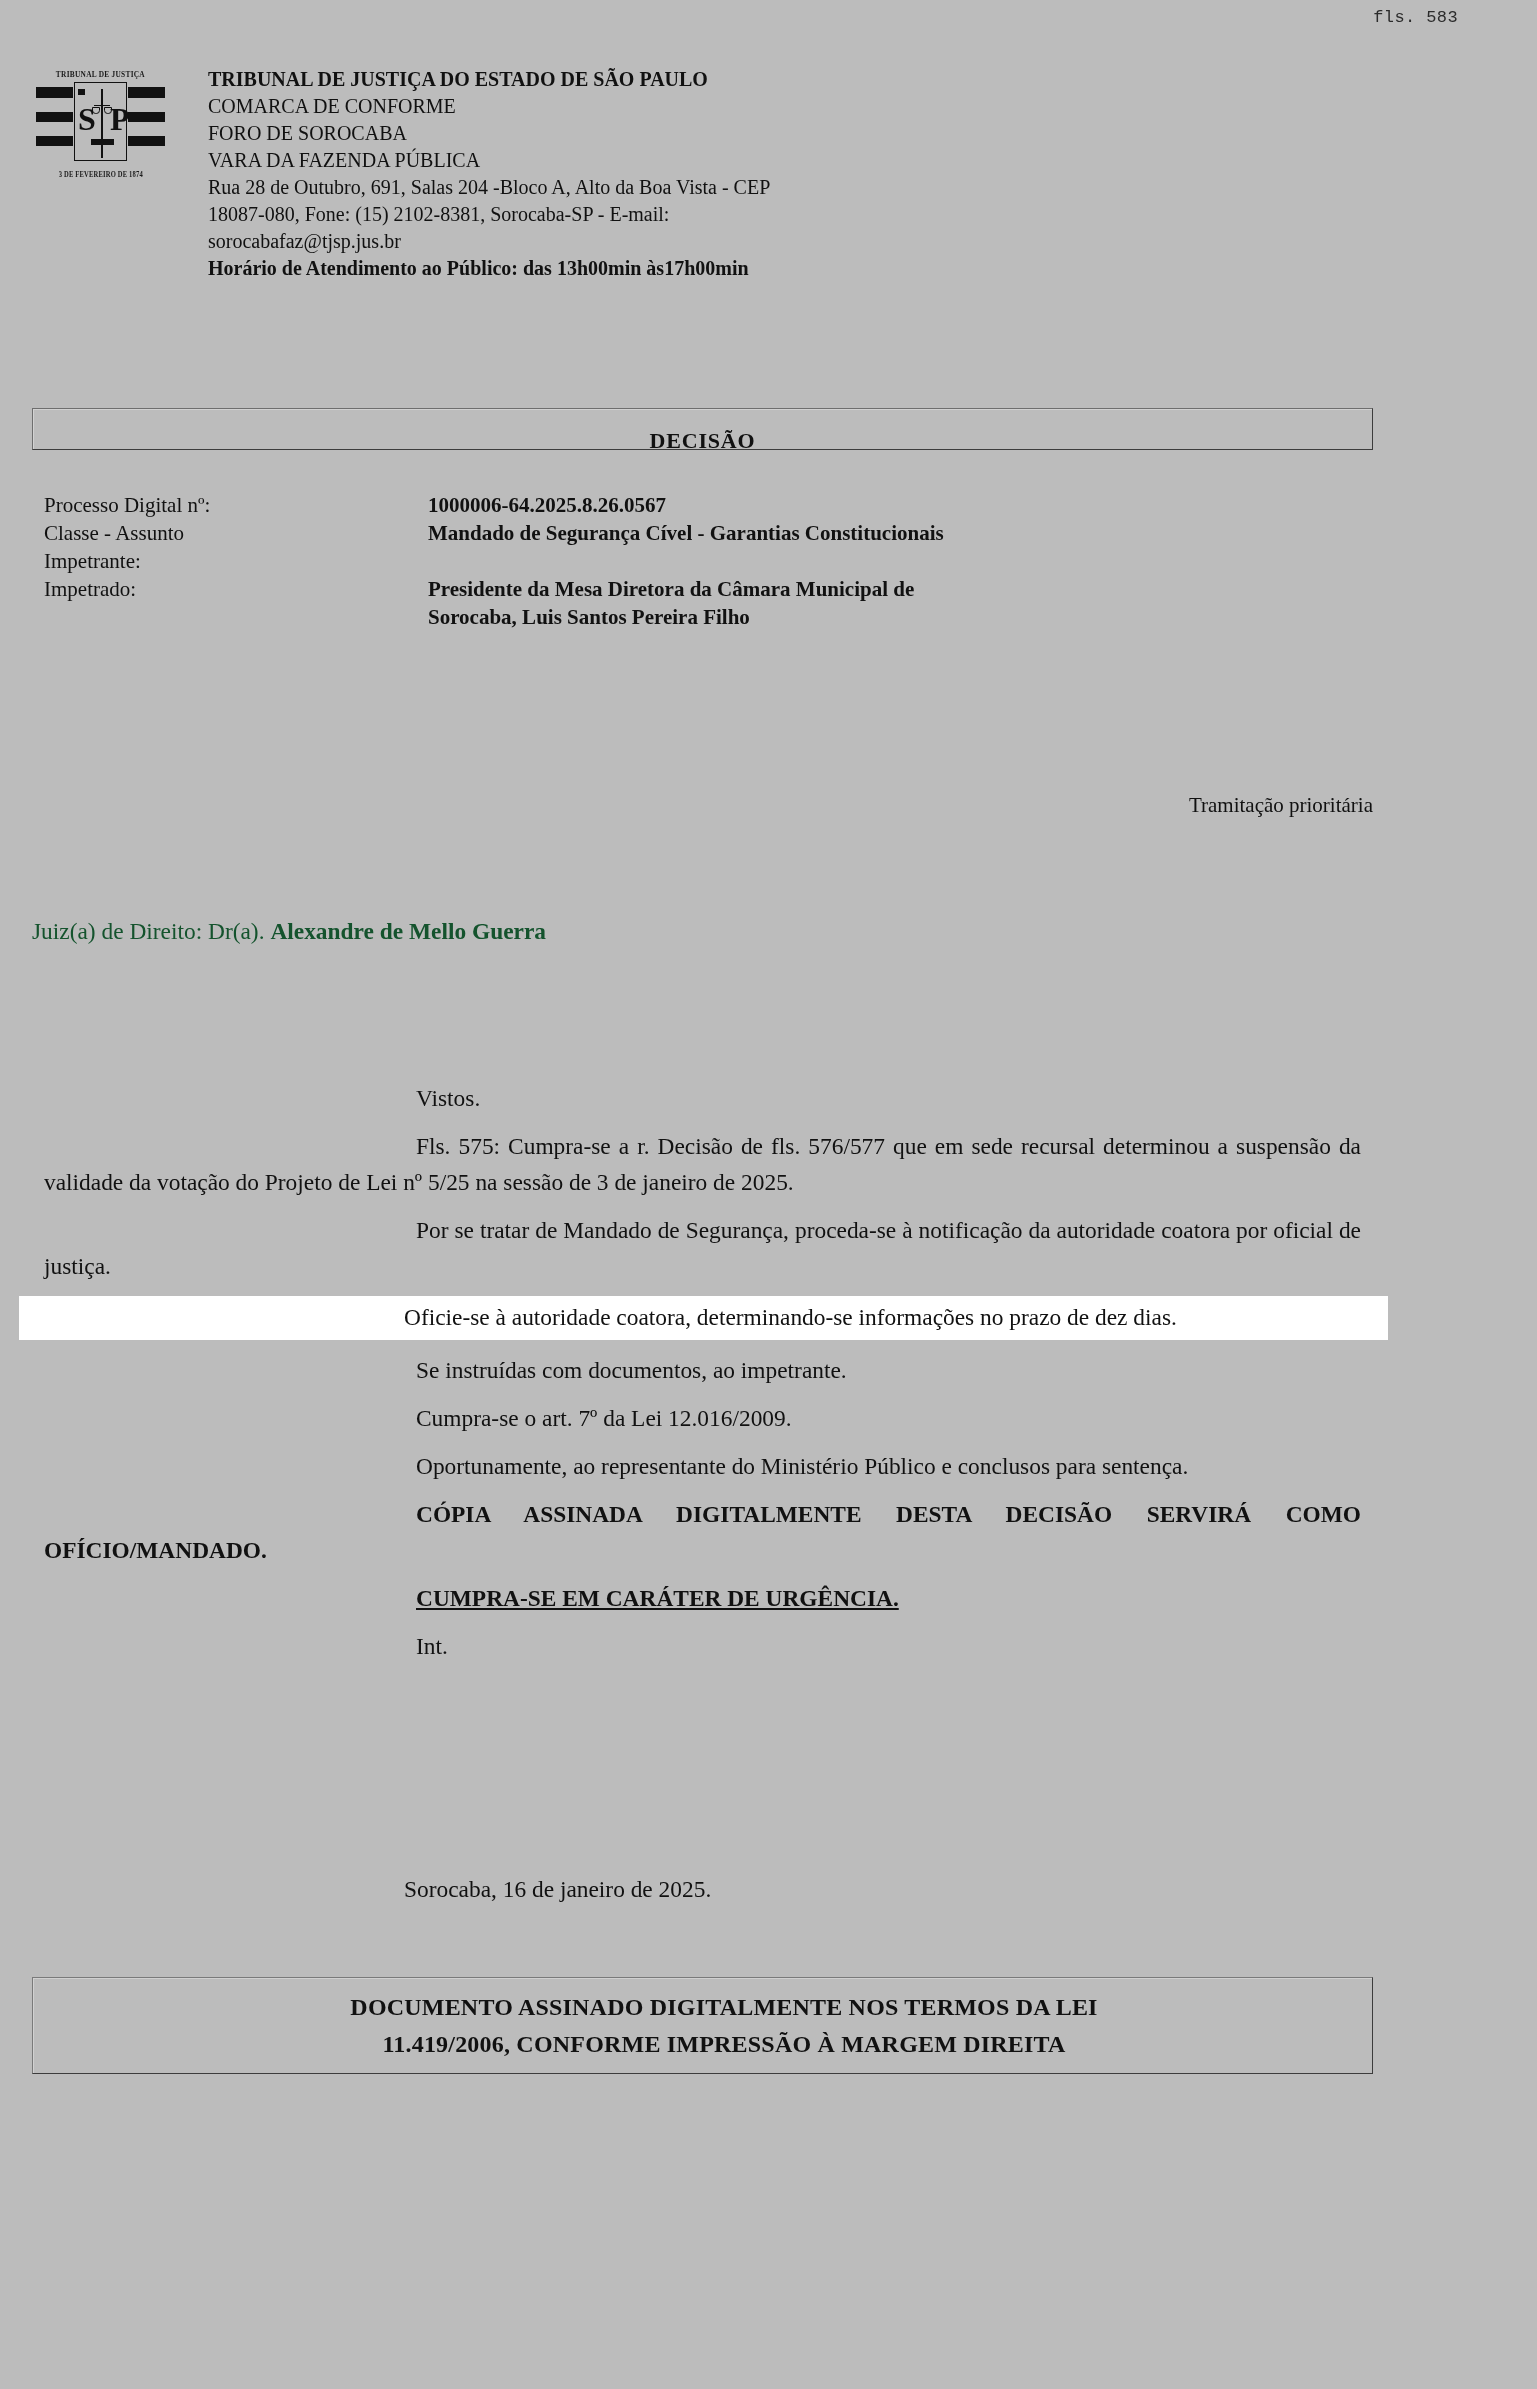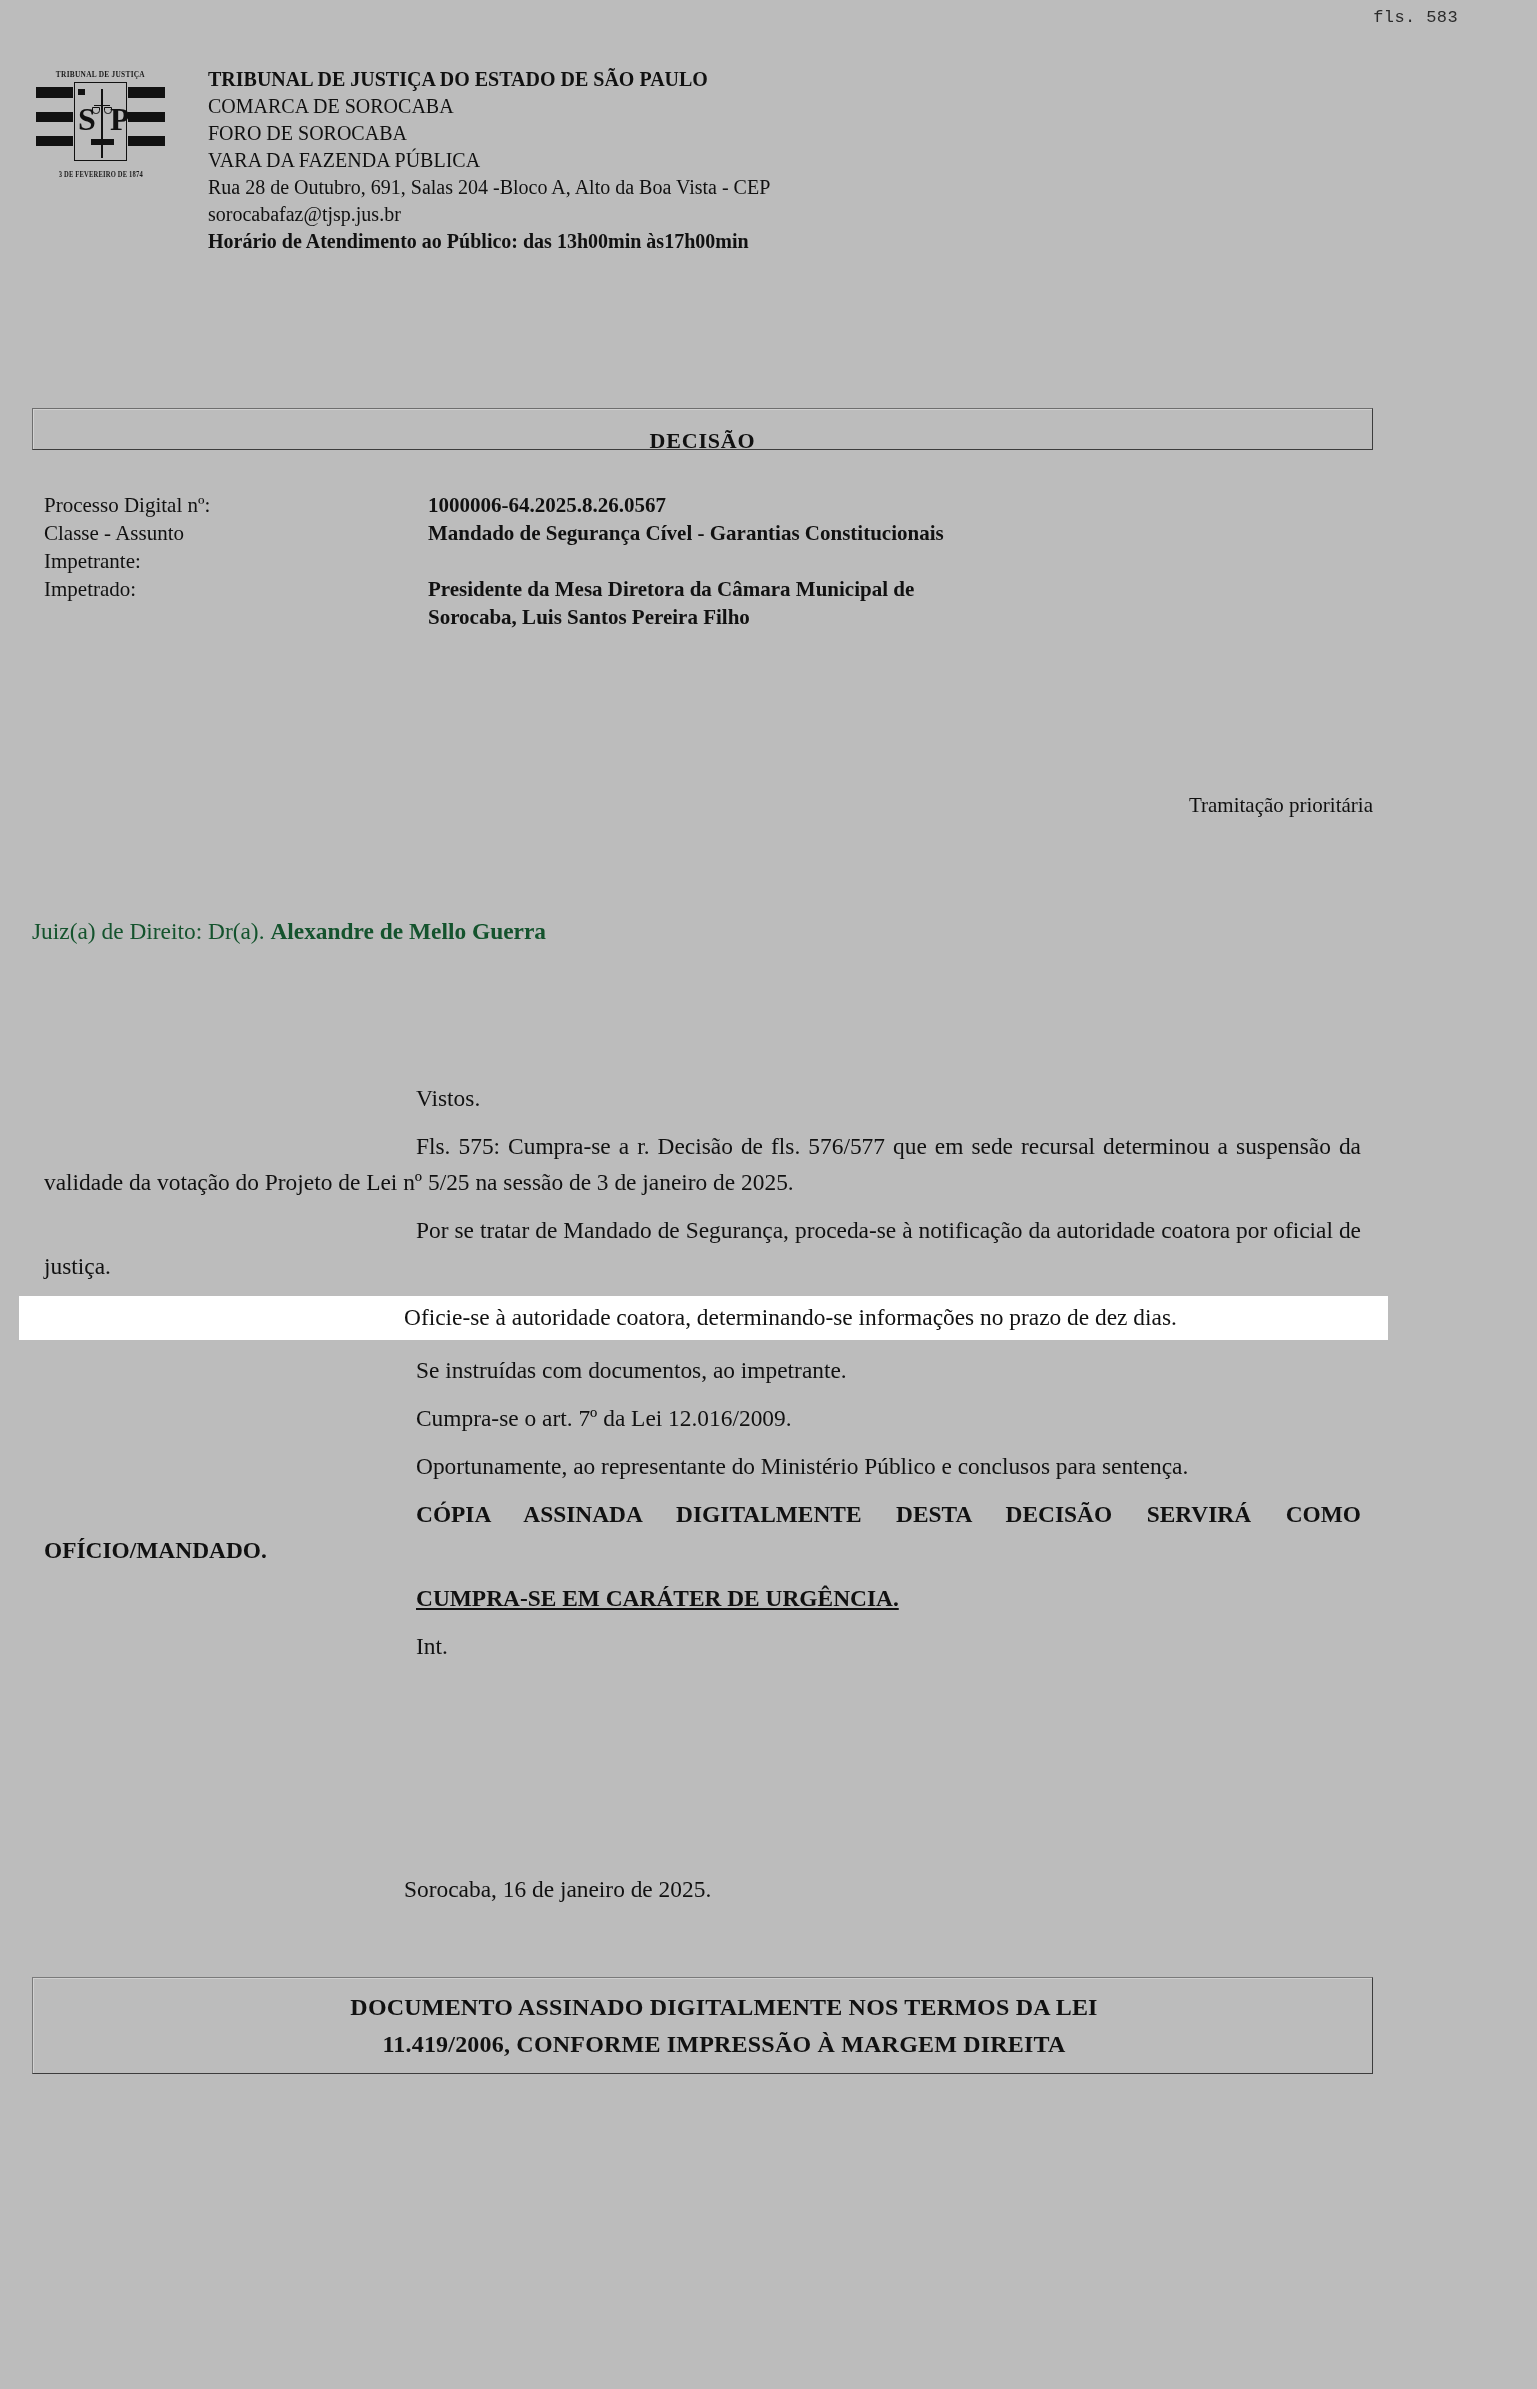--- a/index.html
+++ b/index.html
@@ -309,24 +309,25 @@
             <div class="beam"></div>
           <div class="pan lp"></div>
             <div class="pan rp"></div>
         </div>
         <div class="base"></div>
       </div>
       <div class="logo-bottom-text">3 DE FEVEREIRO DE 1874</div>
     </div>
     <div class="header-text">
       <div class="ln b">TRIBUNAL DE JUSTIÇA DO ESTADO DE SÃO PAULO</div>
-      <div class="ln">COMARCA DE SOROCABA</div>
+      <div class="ln">COMARCA DE CONFORME</div>
       <div class="ln">FORO DE SOROCABA</div>
       <div class="ln">VARA DA FAZENDA PÚBLICA</div>
       <div class="ln">Rua 28 de Outubro, 691, Salas 204 -Bloco A, Alto da Boa Vista - CEP</div>
+      <div class="ln">18087-080, Fone: (15) 2102-8381, Sorocaba-SP - E-mail:</div>
       <div class="ln">sorocabafaz@tjsp.jus.br</div>
       <div class="ln b">Horário de Atendimento ao Público: das 13h00min às17h00min</div>
     </div>
   </div>
 
   <div class="decisao-box">
     <span>DECISÃO</span>
   </div>
 
   <div class="case-info">

